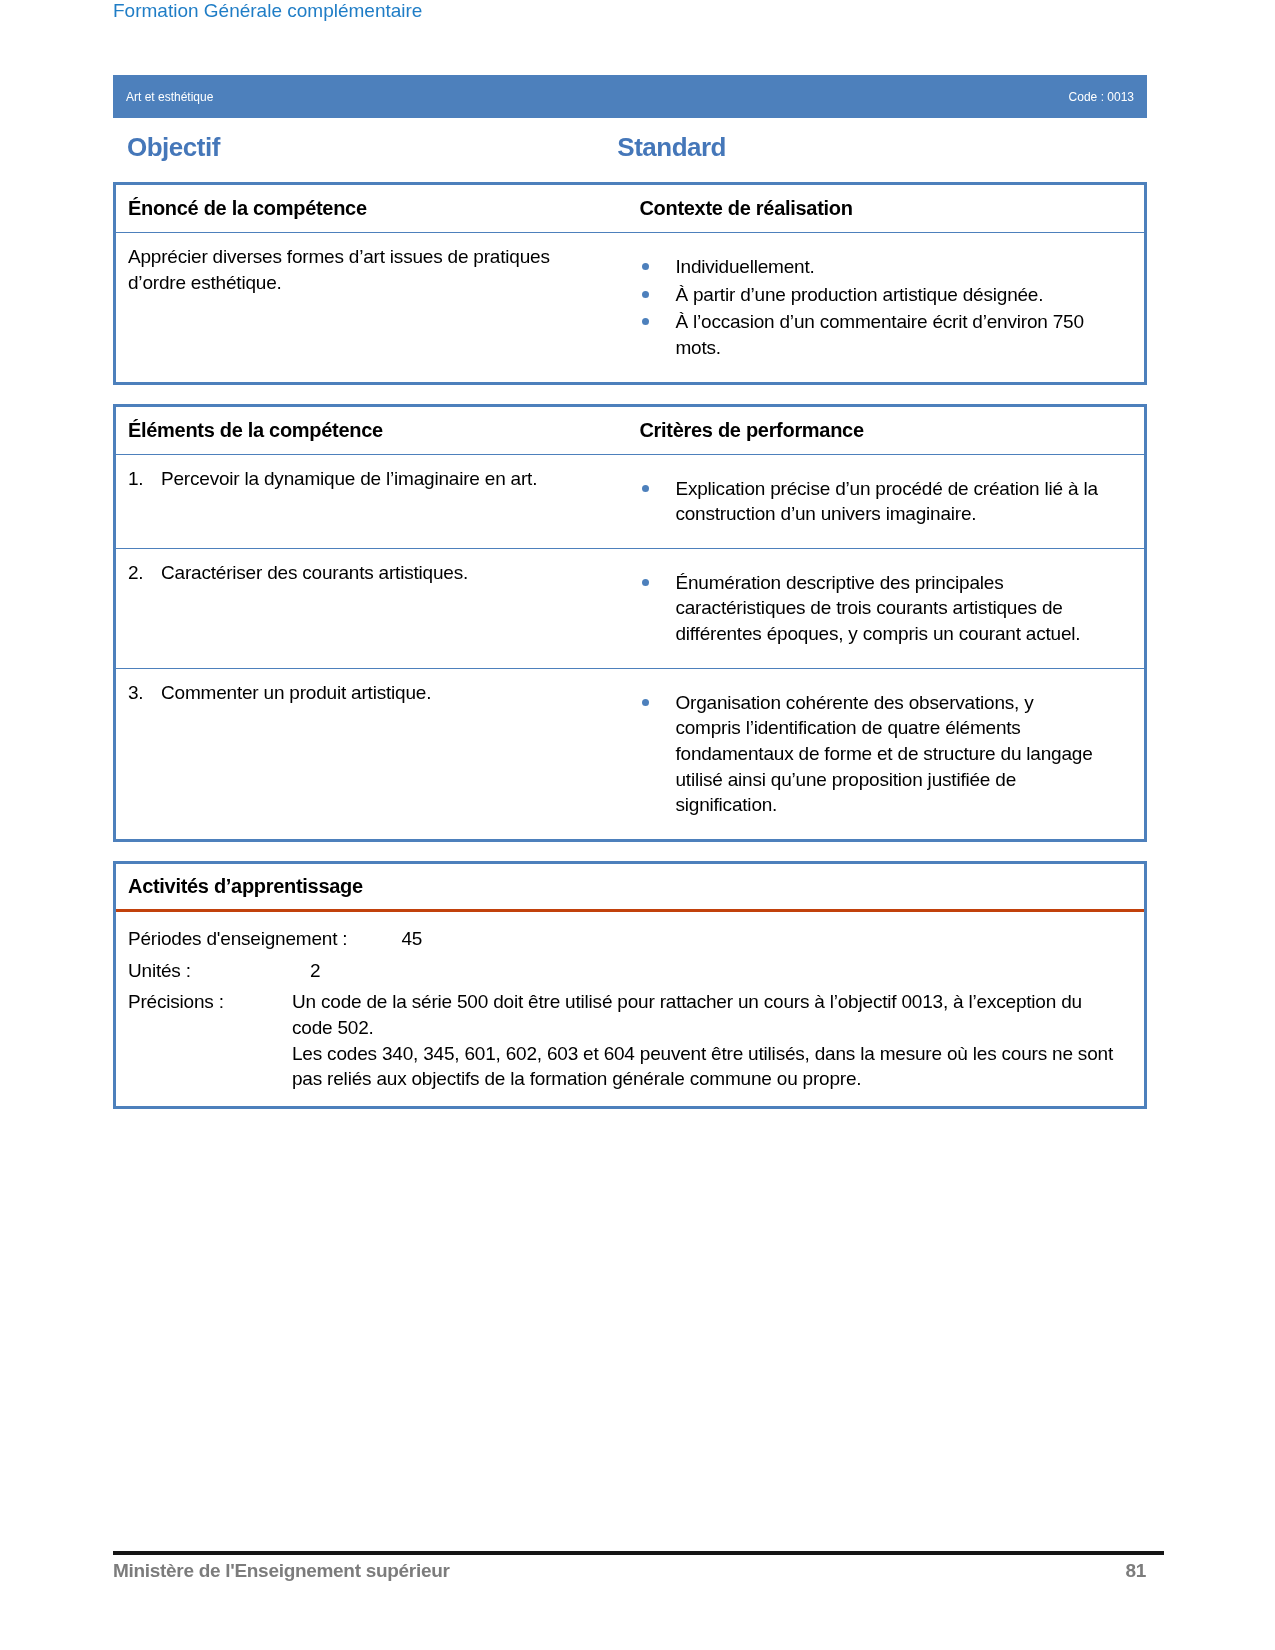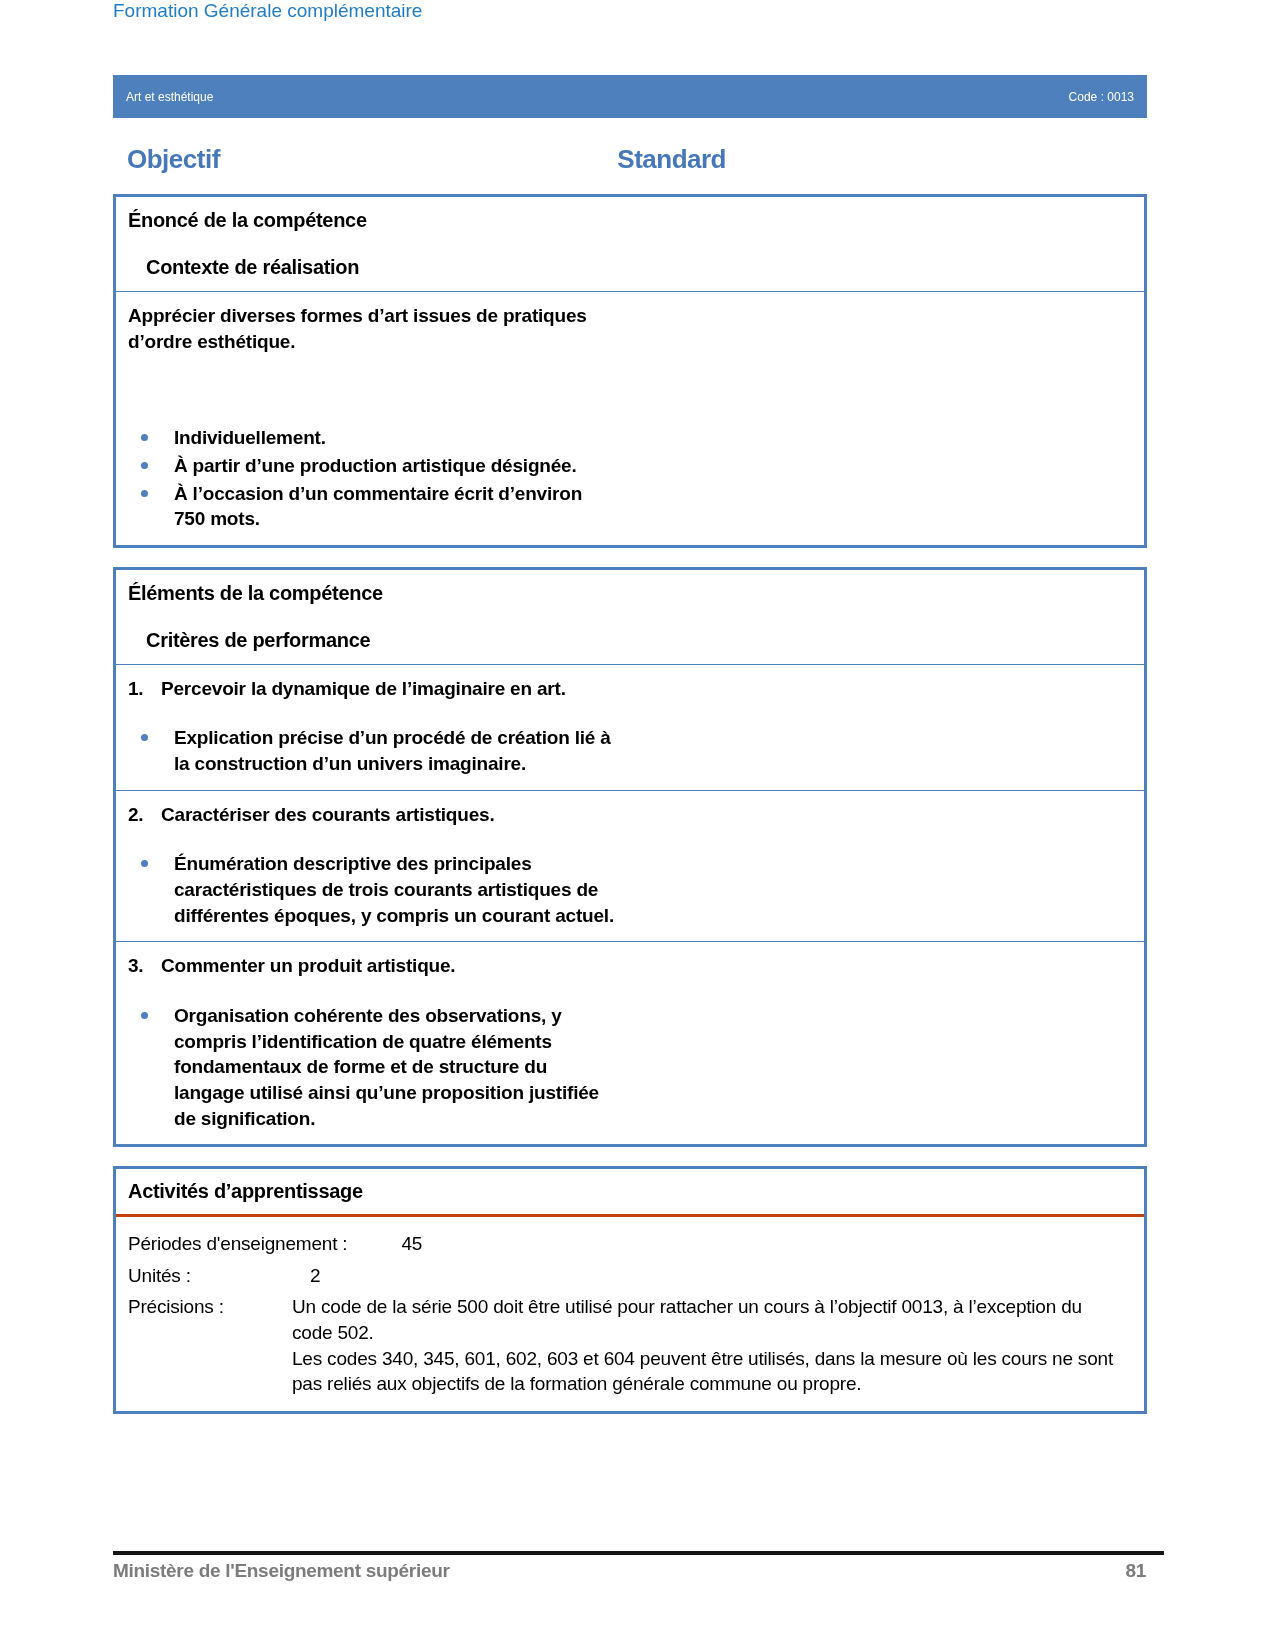--- a/index.html
+++ b/index.html
@@ -32,21 +32,21 @@
     color: #ffffff;
     display: flex;
     align-items: center;
     justify-content: space-between;
     padding: 0 13px;
     box-sizing: border-box;
     font-size: 12px;
   }
   .col-headings {
     display: flex;
-    margin-top: 26px;
+    margin-top: 14px;
   }
   .col-heading {
     font-size: 26px;
     font-weight: bold;
     color: #4577b9;
     letter-spacing: -0.5px;
   }
   .col-heading.left {
     width: 48%;
     box-sizing: border-box;
@@ -57,25 +57,23 @@
     box-sizing: border-box;
     padding-left: 8px;
   }
   .box {
     border: 3px solid #4d80bc;
     margin-top: 19px;
     background: #ffffff;
   }
   .trow {
     display: flex;
-    flex-direction: column;
   }
   .trow + .trow {
     border-top: 1px solid #4d80bc;
-    font-weight: bold;
   }
   .cell {
     box-sizing: border-box;
   }
   .cl {
     width: 48%;
     padding: 11px 22px 11px 12px;
   }
   .cr {
     width: 52%;
@@ -89,21 +87,21 @@
   .thead .cl { padding: 12px 22px 12px 12px; }
   .thead .cr { padding: 12px 10px 12px 30px; }
   .body-text, .bullets li, .num-text, .act-body {
     font-size: 19px;
     line-height: 1.35;
     letter-spacing: -0.2px;
   }
   .pad-bottom { padding-bottom: 58px; }
   ul.bullets {
     list-style: none;
-    margin: 2px;
+    margin: 10px;
     padding: 0;
   }
   ul.bullets li {
     position: relative;
     padding-left: 56px;
     padding-right: 24px;
     margin: 0 0 2px 0;
   }
   ul.bullets li::before {
     content: "";

